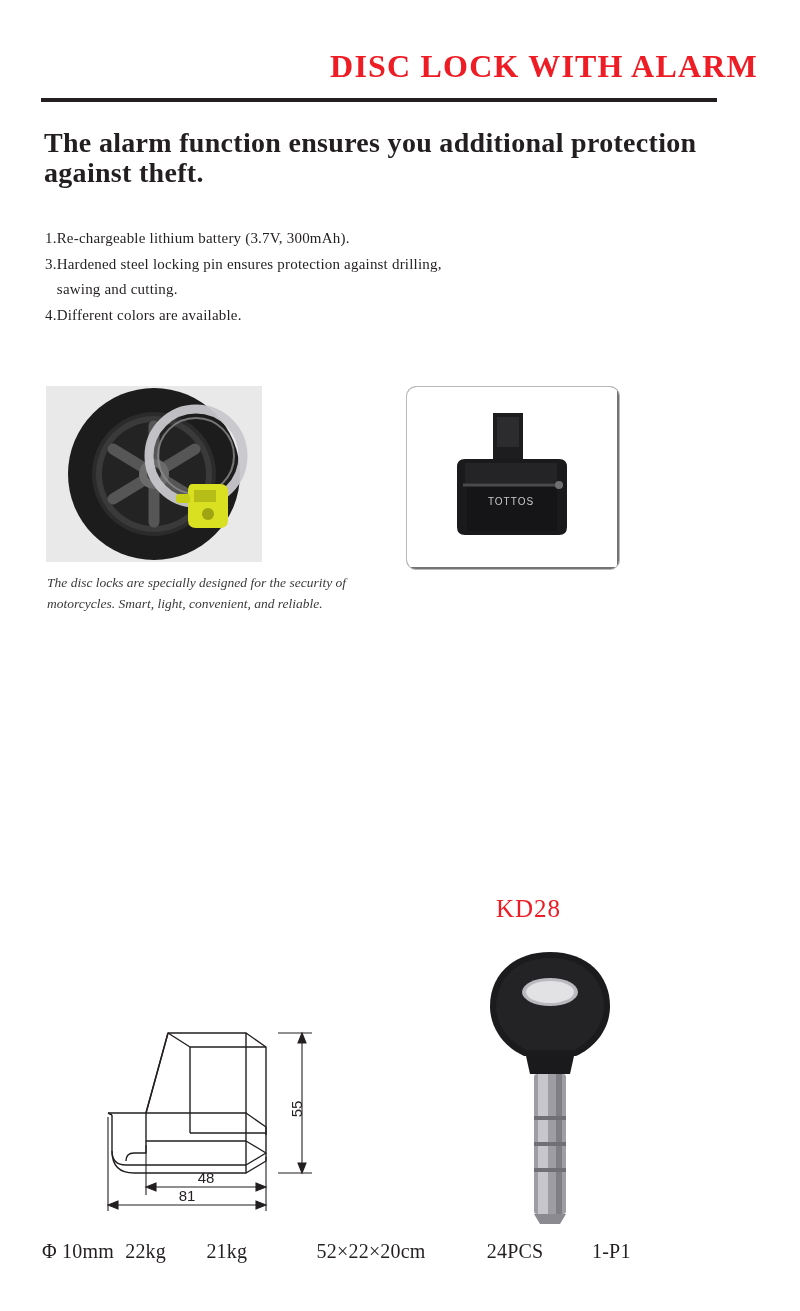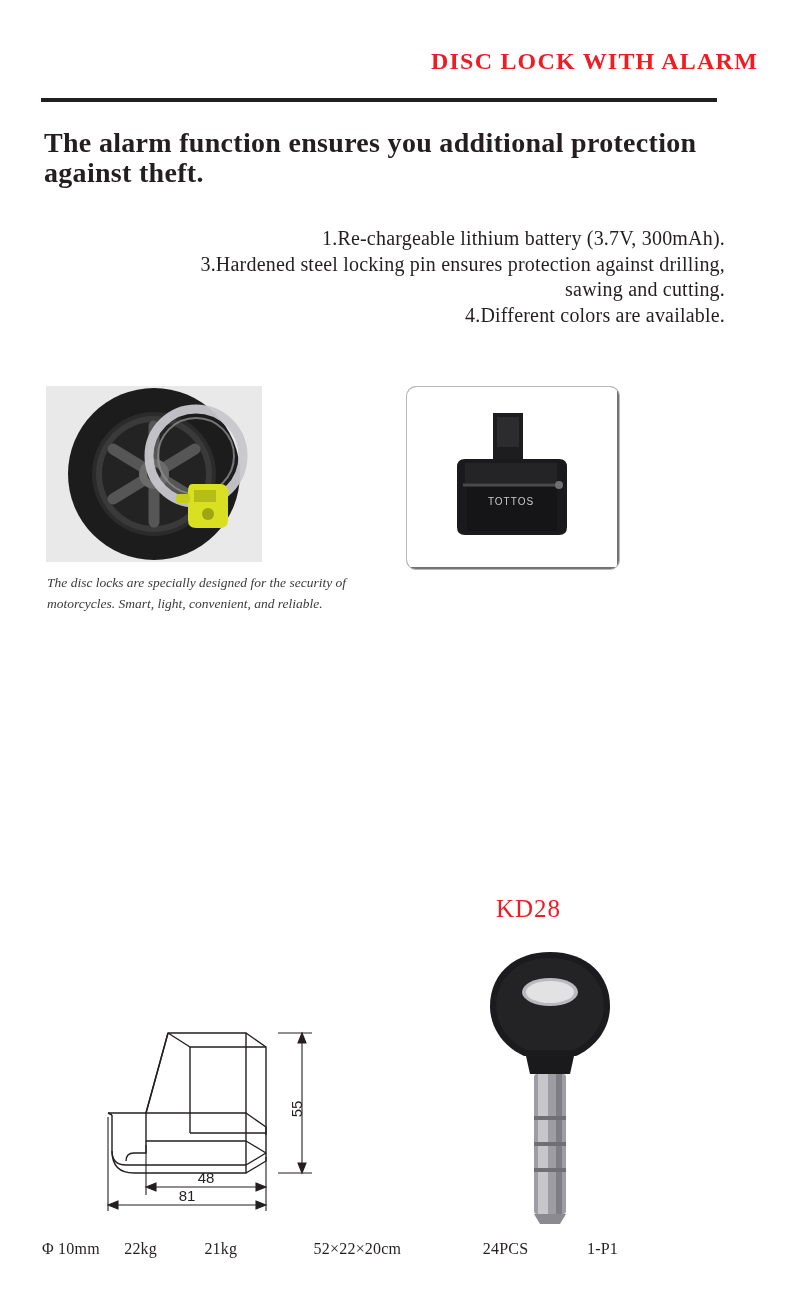--- a/index.html
+++ b/index.html
@@ -16,21 +16,21 @@
     overflow: hidden;
   }
 
   
   .header-title {
     position: absolute;
     top: 48px;
     right: 42px;
     font-family: "Liberation Serif", serif;
     font-weight: bold;
-    font-size: 24px;
+    font-size: 32px;
     letter-spacing: 1.2px;
     color: #ee1c25;
     white-space: nowrap;
   }
   .header-rule {
     position: absolute;
     top: 98px;
     left: 41px;
     width: 676px;
     height: 4px;
@@ -50,24 +50,23 @@
     letter-spacing: 0.3px;
     color: #231f20;
   }
 
   
   .features {
     position: absolute;
     top: 226px;
     left: 45px;
     width: 680px;
-    font-size: 20px;
+    font-size: 15px;
     line-height: 25.5px;
     letter-spacing: 0.2px;
-    text-align: right;
   }
   .feature-row {
     display: block;
     white-space: pre-wrap;
   }
 
   
   .photo-wheel {
     position: absolute;
     top: 386px;
@@ -131,21 +130,21 @@
     width: 160px;
     height: 290px;
   }
 
   
   .spec-row {
     position: absolute;
     top: 1240px;
     left: 42px;
     width: 700px;
-    font-size: 16px;
+    font-size: 20px;
     letter-spacing: 0.2px;
     color: #231f20;
     white-space: nowrap;
   }
   .spec-cell { display: inline-block; }
   .spec-0 { width: 78px; }
   .spec-1 { width: 76px; }
   .spec-2 { width: 105px; }
   .spec-3 { width: 165px; }
   .spec-4 { width: 100px; }

